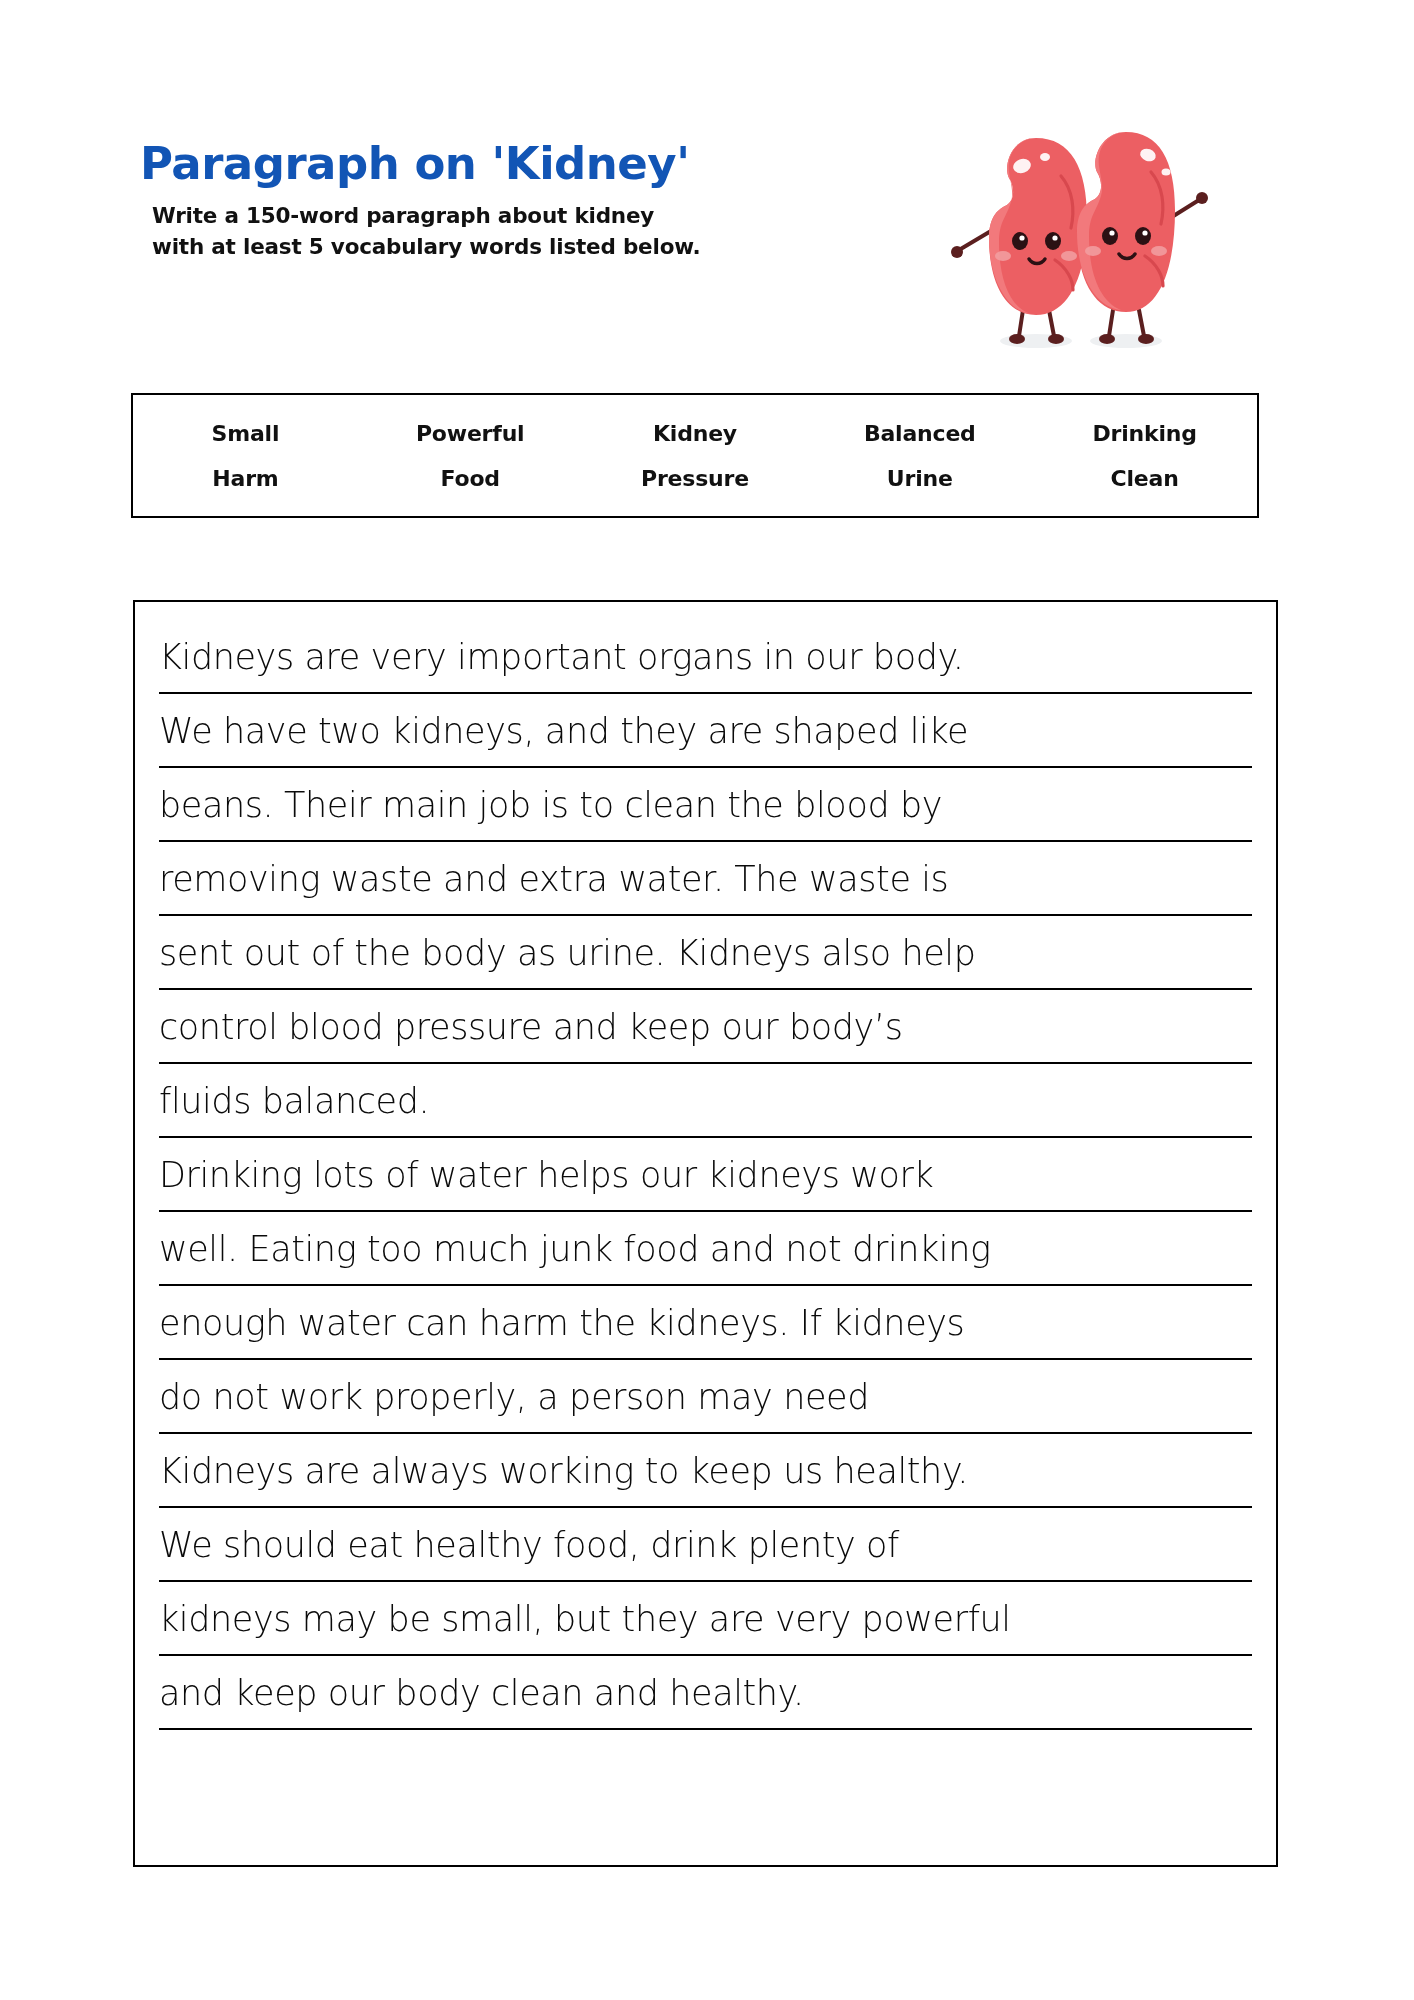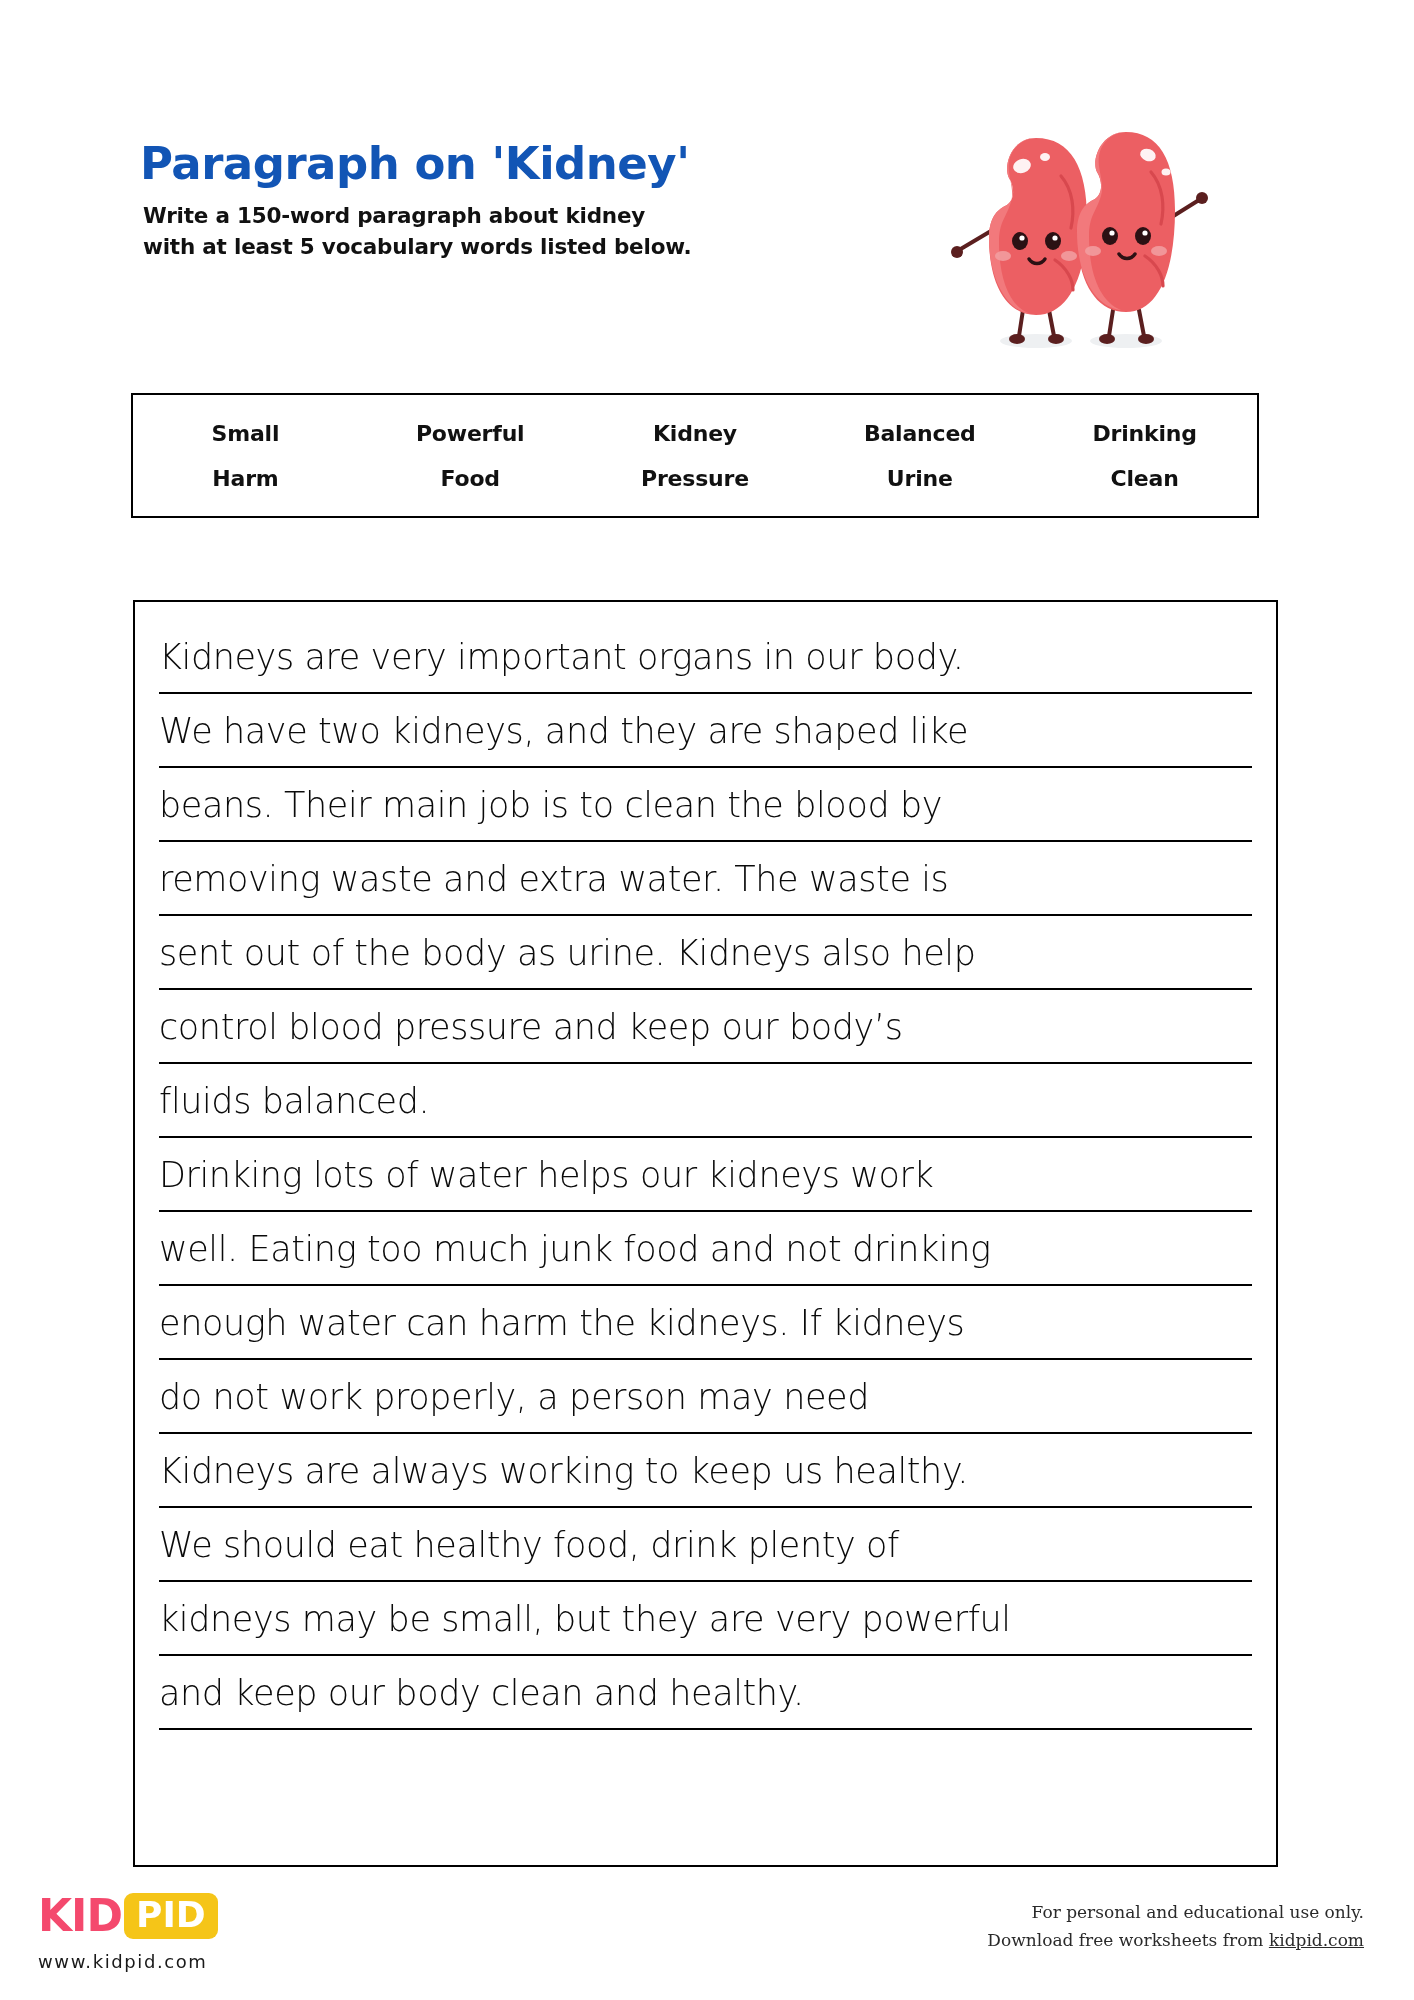--- a/index.html
+++ b/index.html
@@ -45,21 +45,21 @@
     color: #1255b5;
     margin: 0 0 14px 0;
     line-height: 1.05;
   }
   .worksheet-subtitle {
     font-family: "DejaVu Sans", sans-serif;
     font-weight: bold;
     font-size: 21.5px;
     line-height: 1.42;
     color: #111111;
-    margin: 3px;
+    margin: 12px;
     letter-spacing: -0.2px;
   }
   .worksheet-subtitle .sub-line { display: block; }
 
   
   .mascot {
     position: absolute;
     right: 22px;
     top: -30px;
     width: 330px;
@@ -317,29 +317,14 @@
       <span class="ans-line">well. Eating too much junk food and not drinking</span>
       <span class="ans-line">enough water can harm the kidneys. If kidneys</span>
       <span class="ans-line">do not work properly, a person may need</span>
       <span class="ans-line">Kidneys are always working to keep us healthy.</span>
       <span class="ans-line">We should eat healthy food, drink plenty of</span>
       <span class="ans-line">kidneys may be small, but they are very powerful</span>
       <span class="ans-line">and keep our body clean and healthy.</span>
     </div>
   </div>
 
-  <div class="footer">
-
-    <div class="logo-wrap">
-      <div class="logo-mark">
-        <span class="logo-kid">KID</span>
-        <span class="logo-pid">PID</span>
-      </div>
-      <div class="logo-url">www.kidpid.com</div>
-    </div>
-
-    <div class="footer-right">
-      <div>For personal and educational use only.</div>
-      <div><span>Download free worksheets from </span><span class="link">kidpid.com</span></div>
-    </div>
-  </div>
 
 </div>
 
 </body></html>

